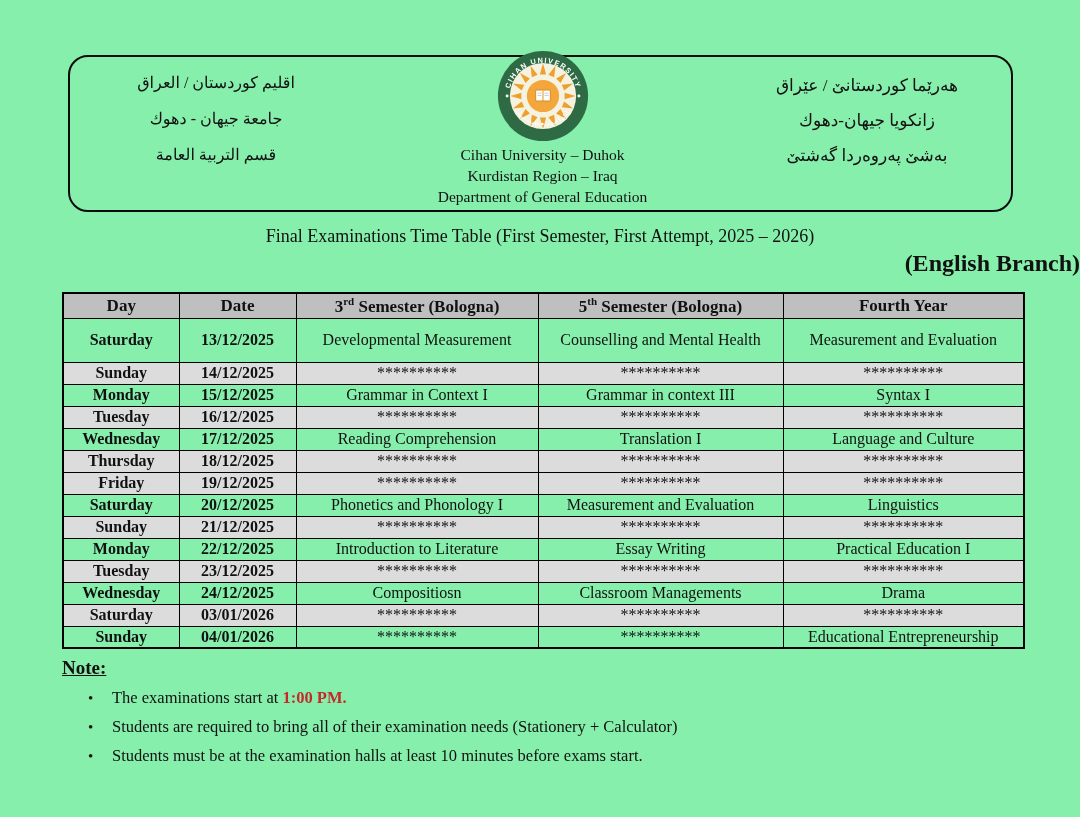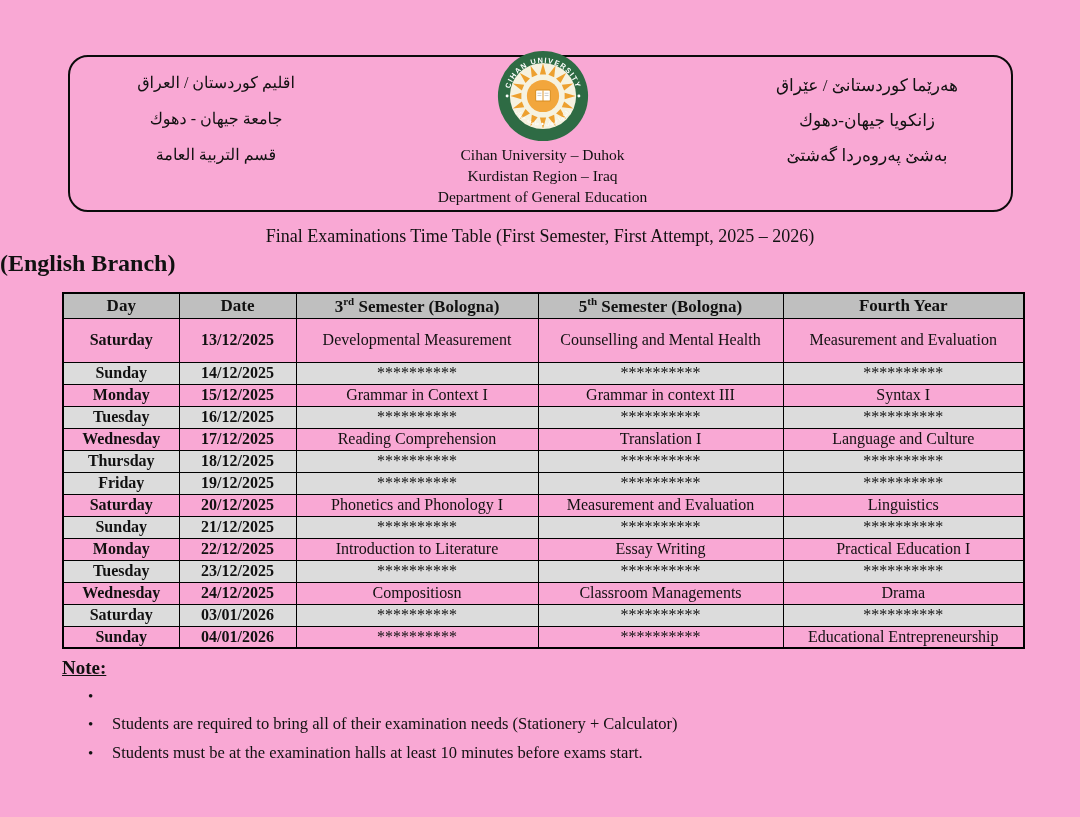--- a/index.html
+++ b/index.html
@@ -7,38 +7,38 @@
     --table-header-bg:#bfbfbf;
     --table-shaded-bg:#dcdcdc;
     --logo-green:#2e6b44;
     --logo-orange:#f2a63c;
     --logo-ray:#eda02f;
     --logo-cream:#f6f2e0;
   }
   *{box-sizing:border-box;}
   body{margin:0;background:#fff;}
   .page{
-    position:relative;width:1080px;height:817px;background:#f9a8d4;
+    position:relative;width:1080px;height:817px;background:#86efac;
     font-family:"Liberation Serif",serif;color:#111;overflow:hidden;
   }
   
   .header-box{
     position:absolute;left:68px;top:55px;width:945px;height:157px;
     border:2.5px solid #0b0b0b;border-radius:20px;background:transparent;
     display:flex;justify-content:space-between;
   }
   .hdr-side{display:flex;flex-direction:column;align-items:center;text-align:center;}
   .hdr-left{width:292px;padding-top:16px;gap:17px;font-size:16px;direction:rtl;}
   .hdr-right{width:288px;padding-top:18px;gap:14px;font-size:17px;direction:rtl;}
   .hdr-center{flex:1;text-align:center;}
   .logo-wrap{margin-top:-7px;line-height:0;}
   .eng-lines{margin-top:2px;font-size:15.5px;line-height:21px;}
   
   .title-line{position:absolute;top:226px;left:0;right:0;text-align:center;font-size:18px;}
-  .branch-title{position:absolute;top:250px;left:0;right:0;text-align:left;font-size:24px;font-weight:bold;}
+  .branch-title{position:absolute;top:250px;left:0;right:0;text-align:right;font-size:24px;font-weight:bold;}
   
   table.exam{
     position:absolute;left:62px;top:292px;width:961px;
     border-collapse:collapse;table-layout:fixed;
     border:2.5px solid #000;
   }
   table.exam th,table.exam td{
     border:1.5px solid #000;text-align:center;vertical-align:middle;
     padding:0 3px;overflow:hidden;
   }
@@ -250,20 +250,21 @@
       <td>Educational Entrepreneurship</td>
     </tr>
       </tbody>
   </table>
 
   <div class="notes">
     <div class="note-heading">Note:</div>
     <ul class="note-list">
       <li>
         <span class="bullet">•</span>
+        <span><span>The examinations start at </span><span class="red">1:00 PM.</span></span>
       </li>
       <li>
         <span class="bullet">•</span>
         <span><span>Students are required to bring all of their examination needs (Stationery + Calculator)</span><span class="red"></span></span>
       </li>
       <li>
         <span class="bullet">•</span>
         <span><span>Students must be at the examination halls at least 10 minutes before exams start.</span><span class="red"></span></span>
       </li>
     </ul>

